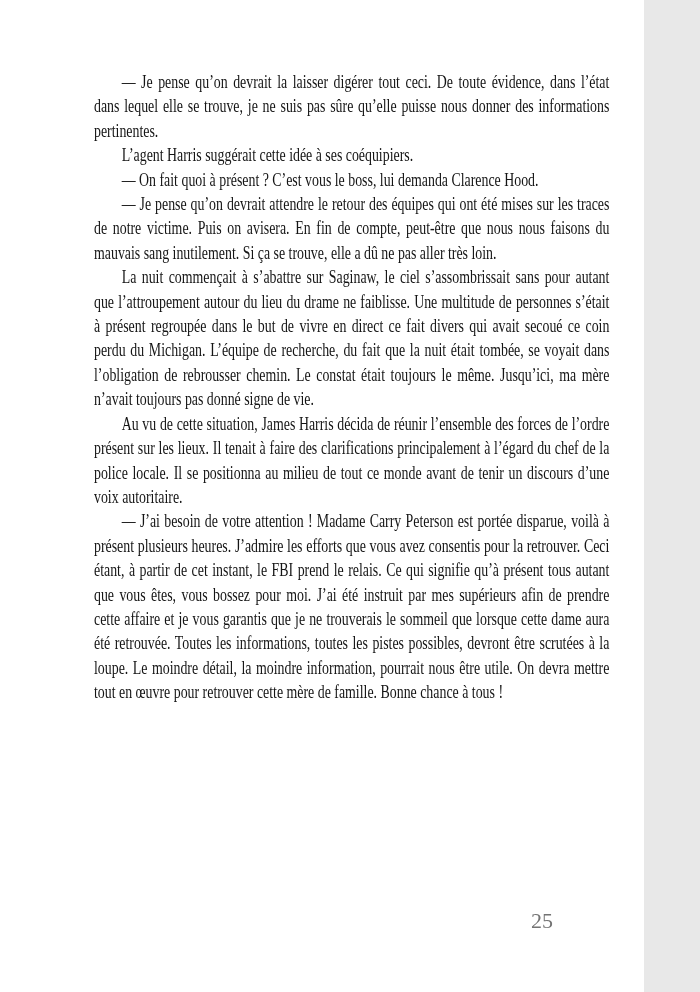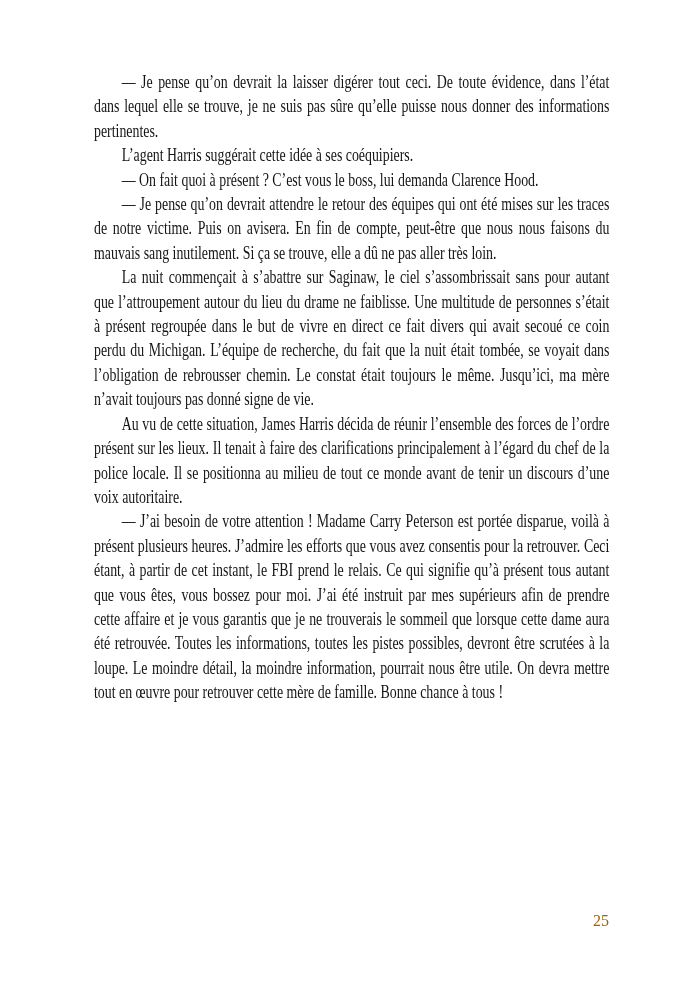--- a/index.html
+++ b/index.html
@@ -2,21 +2,21 @@
 <html><head>
 <meta charset="utf-8">
 <style>
   html, body {
     margin: 0;
     padding: 0;
     background: #e8e8e8;
   }
   .page {
     position: relative;
-    width: 700px;
+    width: 644px;
     height: 992px;
     background: #ffffff;
     overflow: hidden;
     font-family: "Liberation Serif", "DejaVu Serif", serif;
     color: #151515;
   }
   .text-block {
     position: absolute;
     left: 94px;
     top: 70px;
@@ -30,23 +30,23 @@
   }
   .text-block p {
     margin: 0;
     padding: 0;
     text-indent: 38px;         
   }
   .page-number {
     position: absolute;
     top: 910px;
     right: 91px;
-    font-size: 16px;
+    font-size: 22px;
     line-height: 22px;
-    color: #a16207;
+    color: #737373;
   }
 </style>
 </head>
 <body>
 
 <div class="page">
 
   <div class="text-block">
     <p>— Je pense qu’on devrait la laisser digérer tout ceci. De toute évidence, dans l’état dans lequel elle se trouve, je ne suis pas sûre qu’elle puisse nous donner des informations pertinentes.</p>
     <p>L’agent Harris suggérait cette idée à ses coéquipiers.</p>

